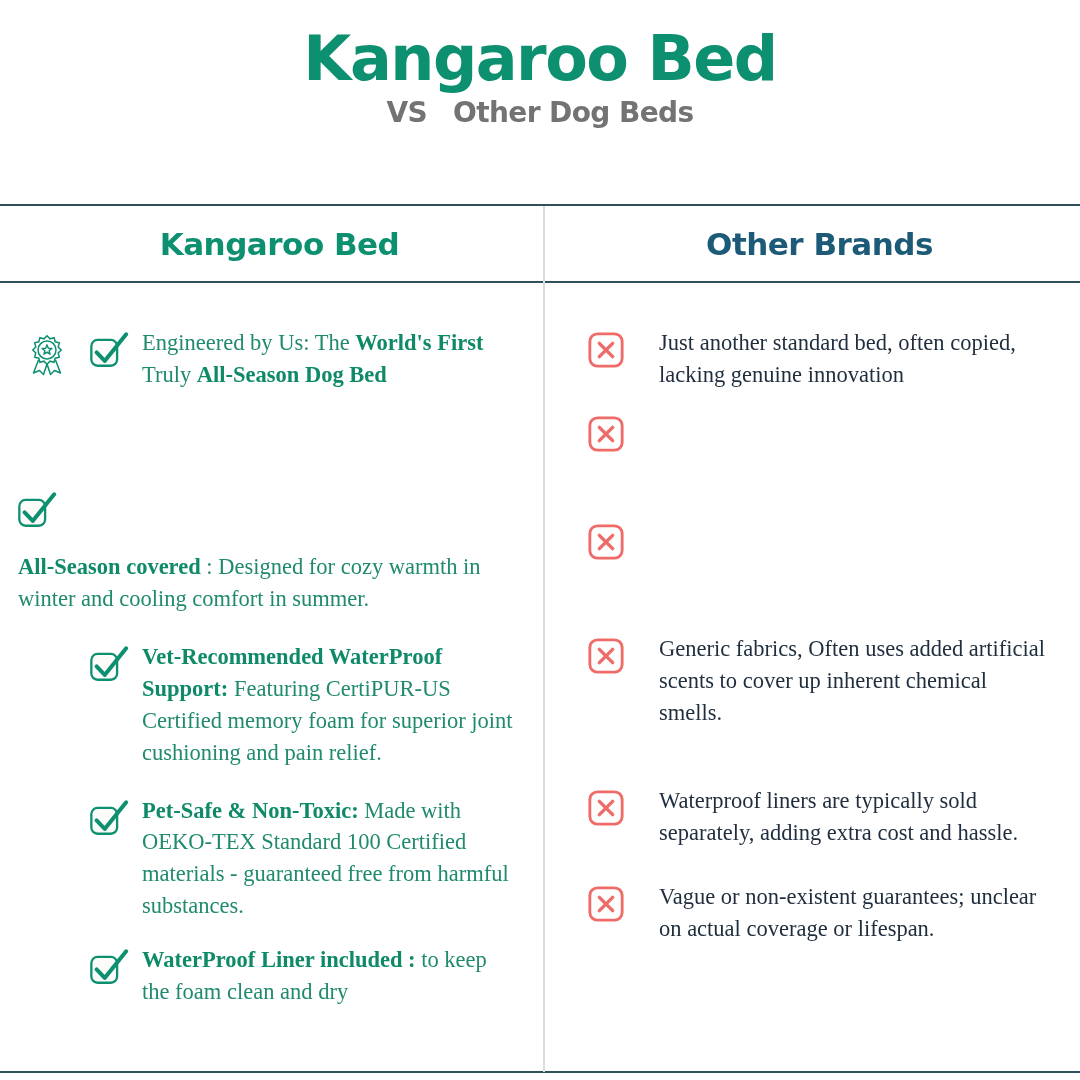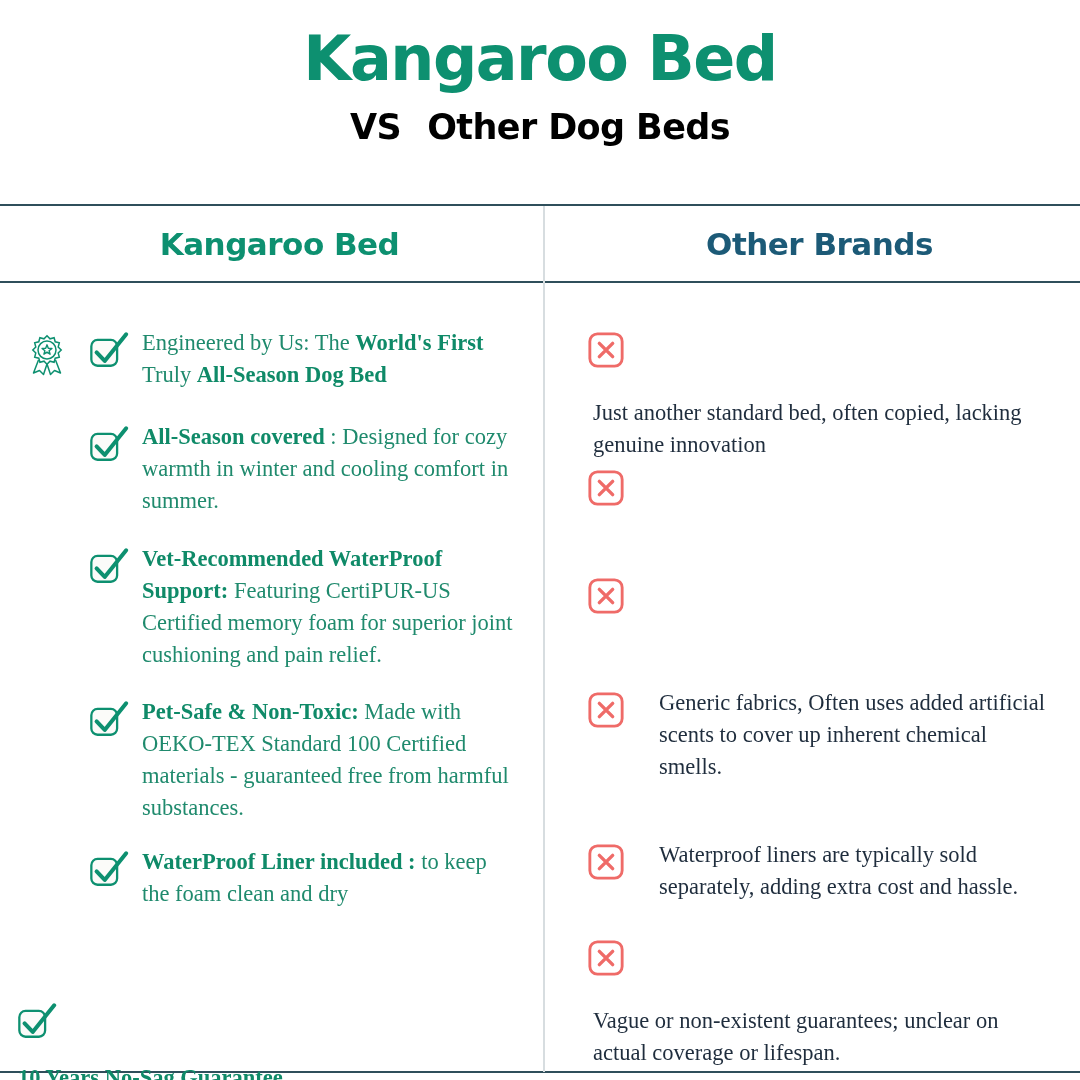--- a/index.html
+++ b/index.html
@@ -29,25 +29,25 @@
     font-family: "DejaVu Sans", sans-serif;
     font-weight: 700;
     font-size: 62px;
     letter-spacing: -1.5px;
     color: #0d9070;
     line-height: 1.05;
   }
   .title-sub {
     font-family: "DejaVu Sans", sans-serif;
     font-weight: 700;
-    font-size: 35px;
+    font-size: 28px;
     letter-spacing: -0.6px;
-    color: #000000;
+    color: #737373;
     line-height: 1.15;
-    margin-top: 16px;
+    margin-top: 6px;
   }
   .title-sub .vs { margin-right: 26px; }
 
   
   .rule {
     position: absolute;
     left: 0;
     width: 1080px;
     height: 2px;
     background: #2f4f5b;
@@ -183,21 +183,21 @@
             </svg>
           </div>
           <div class="mark-slot">
             <svg class="ico-check" viewBox="0 0 44 44" fill="none" xmlns="http://www.w3.org/2000/svg">
               <rect x="3.5" y="11.5" width="27" height="27" rx="6.5" fill="#fbfbf9" stroke="#0d9070" stroke-width="2.4"></rect>
               <path d="M9 24.5 L17.5 33.5 L40 5.5" stroke="#0d9070" stroke-width="4.2" stroke-linecap="round" stroke-linejoin="round" fill="none"></path>
             </svg>
           </div>
           <div class="row-text">Engineered by Us: The <b>World's First</b> Truly <b>All-Season Dog Bed</b></div>
         </div>
-        <div class="row" style="margin-bottom: 26px;">
+        <div class="row" style="margin-bottom: 26px; flex-direction: column;">
           <div class="badge-slot empty">
             <svg class="ico-badge" viewBox="0 0 46 46" fill="none" xmlns="http://www.w3.org/2000/svg">
               <path d="M14.5 29 L9.5 42 L15.5 39.5 L19.5 43.5 L23 33" stroke="#0d9070" stroke-width="1.5" stroke-linejoin="round" fill="none"></path>
               <path d="M31.5 29 L36.5 42 L30.5 39.5 L26.5 43.5 L23 33" stroke="#0d9070" stroke-width="1.5" stroke-linejoin="round" fill="none"></path>
               <polygon points="23.00,4.80 26.00,7.80 30.10,6.70 31.20,10.80 35.30,11.90 34.20,16.00 37.20,19.00 34.20,22.00 35.30,26.10 31.20,27.20 30.10,31.30 26.00,30.20 23.00,33.20 20.00,30.20 15.90,31.30 14.80,27.20 10.70,26.10 11.80,22.00 8.80,19.00 11.80,16.00 10.70,11.90 14.80,10.80 15.90,6.70 20.00,7.80" stroke="#0d9070" stroke-width="1.5" fill="#ffffff"></polygon>
               <circle cx="23" cy="19" r="9" stroke="#0d9070" stroke-width="1.5" fill="none"></circle>
               <polygon points="23.00,13.80 24.29,17.22 27.95,17.39 25.09,19.68 26.06,23.21 23.00,21.20 19.94,23.21 20.91,19.68 18.05,17.39 21.71,17.22" stroke="#0d9070" stroke-width="1.4" fill="none" stroke-linejoin="round"></polygon>
             </svg>
           </div>
           <div class="mark-slot">
@@ -275,21 +275,21 @@
           <div class="mark-slot">
             <svg class="ico-check" viewBox="0 0 44 44" fill="none" xmlns="http://www.w3.org/2000/svg">
               <rect x="3.5" y="11.5" width="27" height="27" rx="6.5" fill="#fbfbf9" stroke="#0d9070" stroke-width="2.4"></rect>
               <path d="M9 24.5 L17.5 33.5 L40 5.5" stroke="#0d9070" stroke-width="4.2" stroke-linecap="round" stroke-linejoin="round" fill="none"></path>
             </svg>
           </div>
           <div class="row-text"><b>10 Years No-Sag Guarantee</b></div>
         </div>
       </div>
     <div class="col right" id="col-right">
-        <div class="row" style="margin-bottom: 4px; flex-direction: column;">
+        <div class="row" style="margin-bottom: 20px;">
           <div class="mark-slot-x">
             <svg class="ico-x" viewBox="0 0 40 40" fill="none" xmlns="http://www.w3.org/2000/svg">
               <rect x="3" y="3" width="34" height="34" rx="8" fill="#ffffff" stroke="#ef6b68" stroke-width="3"></rect>
               <path d="M13 13 L27 27 M27 13 L13 27" stroke="#ef6b68" stroke-width="3.6" stroke-linecap="round"></path>
             </svg>
           </div>
           <div class="row-text">Just another standard bed, often copied, lacking genuine innovation</div>
         </div>
         <div class="row" style="margin-bottom: 66px;">
           <div class="mark-slot-x">
@@ -318,21 +318,21 @@
         </div>
         <div class="row" style="margin-bottom: 32px;">
           <div class="mark-slot-x">
             <svg class="ico-x" viewBox="0 0 40 40" fill="none" xmlns="http://www.w3.org/2000/svg">
               <rect x="3" y="3" width="34" height="34" rx="8" fill="#ffffff" stroke="#ef6b68" stroke-width="3"></rect>
               <path d="M13 13 L27 27 M27 13 L13 27" stroke="#ef6b68" stroke-width="3.6" stroke-linecap="round"></path>
             </svg>
           </div>
           <div class="row-text">Waterproof liners are typically sold separately, adding extra cost and hassle.</div>
         </div>
-        <div class="row" style="margin-bottom: 0px; flex-direction: column;">
+        <div class="row" style="margin-bottom: 0px;">
           <div class="mark-slot-x">
             <svg class="ico-x" viewBox="0 0 40 40" fill="none" xmlns="http://www.w3.org/2000/svg">
               <rect x="3" y="3" width="34" height="34" rx="8" fill="#ffffff" stroke="#ef6b68" stroke-width="3"></rect>
               <path d="M13 13 L27 27 M27 13 L13 27" stroke="#ef6b68" stroke-width="3.6" stroke-linecap="round"></path>
             </svg>
           </div>
           <div class="row-text">Vague or non-existent guarantees; unclear on actual coverage or lifespan.</div>
         </div>
       </div>
   </div>

